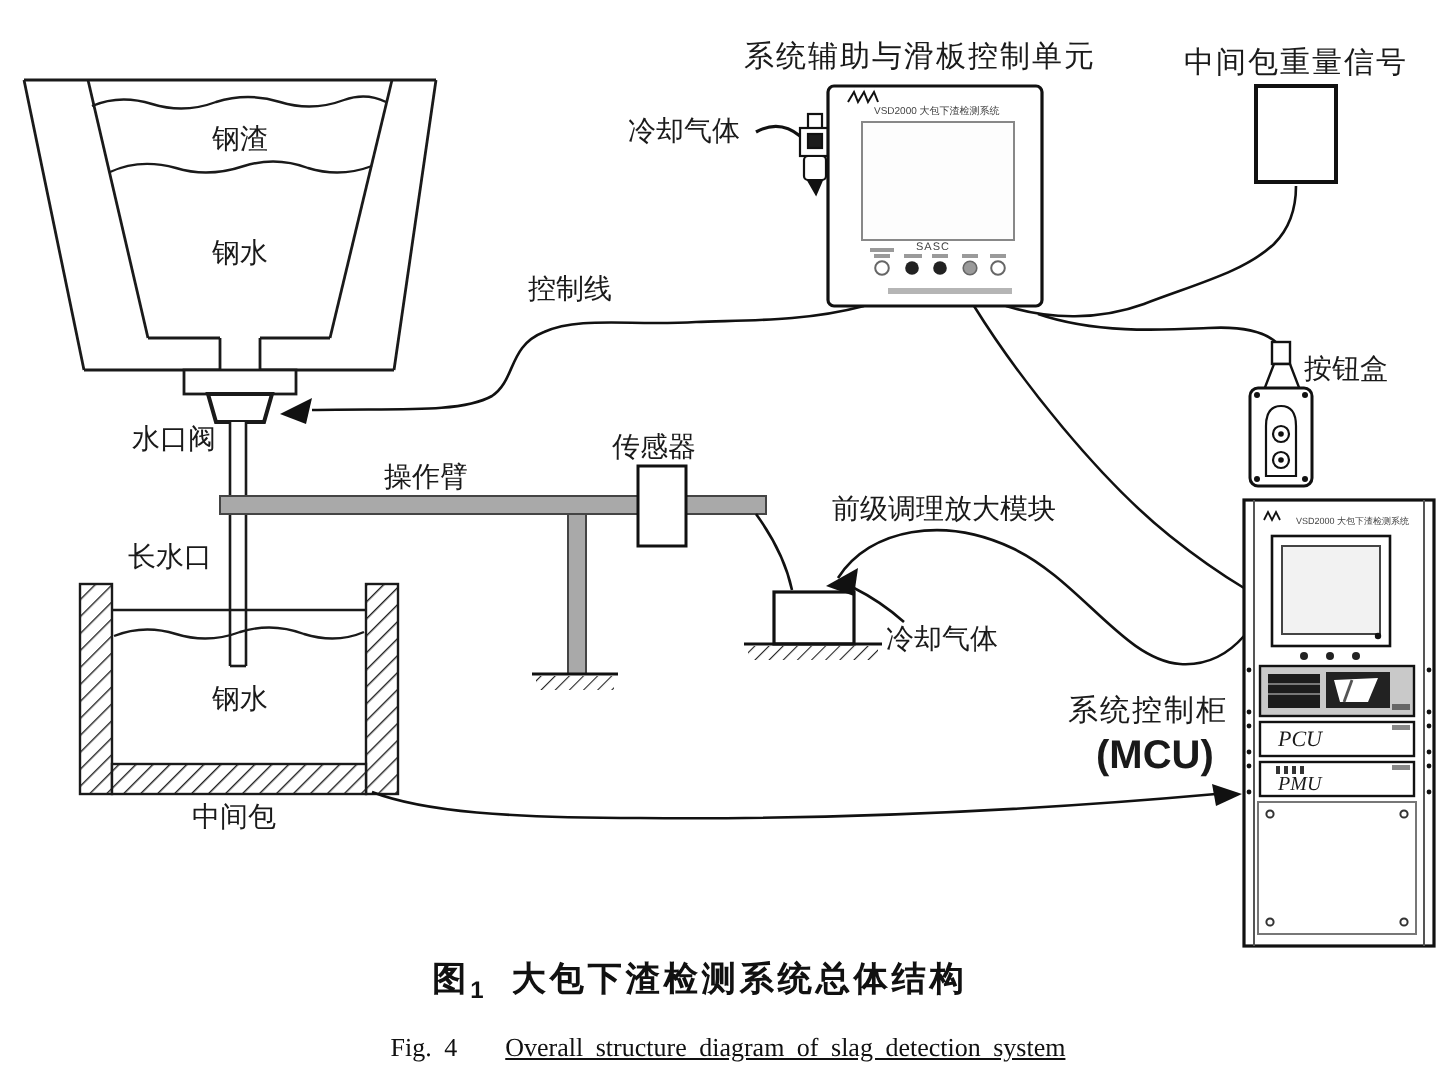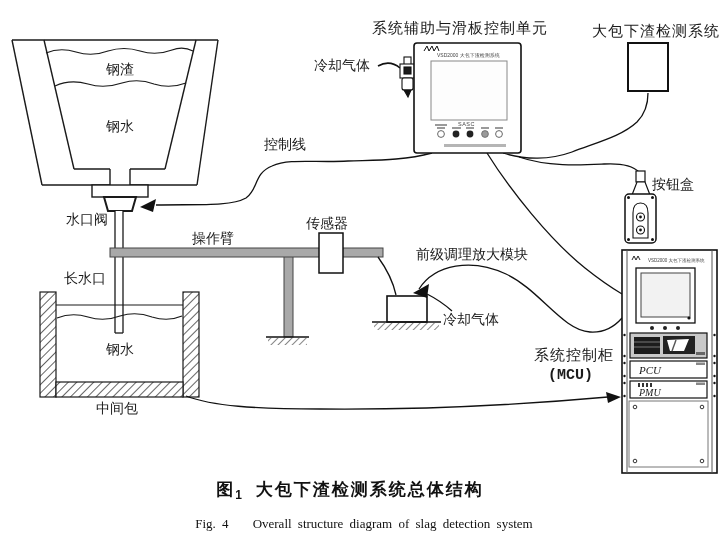--- a/index.html
+++ b/index.html
@@ -10,21 +10,21 @@
   .f14{font-size:14px;}
   .f15{font-size:15px;letter-spacing:1px;}
   .tiny{color:#444;}
   .serifit{font-family:"Liberation Serif",serif;font-style:italic;}
   .cap-zh{position:absolute;left:0;right:28px;top:478px;text-align:center;
           font-size:17px;font-weight:bold;letter-spacing:2px;}
   .cap-zh .sub{font-size:12px;font-weight:bold;vertical-align:-4px;letter-spacing:0;}
   .cap-zh .gap{margin-left:14px;}
   .cap-en{position:absolute;left:0;right:0;top:516px;text-align:center;
           font-family:"Liberation Serif",serif;font-size:13px;word-spacing:3px;color:#111;}
-  .cap-en .gap{margin-left:24px;}
+  .cap-en .gap{margin-left:24px;text-decoration:underline;}
 </style>
 </head>
 <body>
 
 <div id="stage">
 
   <svg width="728" height="537" viewBox="0 0 728 537">
     <defs>
       <pattern id="hatch" width="6" height="6" patternTransform="rotate(45)" patternUnits="userSpaceOnUse">
         <rect width="6" height="6" fill="#fff"></rect>
@@ -200,35 +200,35 @@
           <circle cx="714.5" cy="356" r="1.2"></circle>
         <circle cx="714.5" cy="363" r="1.2"></circle>
           <circle cx="714.5" cy="376" r="1.2"></circle>
         <circle cx="714.5" cy="383" r="1.2"></circle>
           <circle cx="714.5" cy="396" r="1.2"></circle>
       </g>
     </g>
   </svg>
 
   <div class="lbl f15" style="left:372px;top:19px;">系统辅助与滑板控制单元</div>
-  <div class="lbl f15" style="left:592px;top:22px;">大包下渣检测系统</div>
+  <div class="lbl f15" style="left:592px;top:22px;">中间包重量信号</div>
   <div class="lbl f14" style="left:314px;top:57px;">冷却气体</div>
   <div class="lbl f14" style="left:264px;top:136px;">控制线</div>
   <div class="lbl f14" style="left:106px;top:61px;">钢渣</div>
   <div class="lbl f14" style="left:106px;top:118px;">钢水</div>
   <div class="lbl f14" style="left:66px;top:211px;">水口阀</div>
   <div class="lbl f14" style="left:192px;top:230px;">操作臂</div>
   <div class="lbl f14" style="left:306px;top:215px;">传感器</div>
   <div class="lbl f14" style="left:652px;top:176px;">按钮盒</div>
   <div class="lbl f14" style="left:416px;top:246px;">前级调理放大模块</div>
   <div class="lbl f14" style="left:64px;top:270px;">长水口</div>
   <div class="lbl f14" style="left:106px;top:341px;">钢水</div>
   <div class="lbl f14" style="left:443px;top:311px;">冷却气体</div>
   <div class="lbl f15" style="left:534px;top:346px;">系统控制柜</div>
-  <div class="lbl" style="left:548px;top:367px;font-family:Liberation Mono, monospace;font-size:15px;font-weight:bold;">(MCU)</div>
+  <div class="lbl" style="left:548px;top:367px;font-family:Liberation Sans, sans-serif;font-size:20px;font-weight:bold;">(MCU)</div>
   <div class="lbl f14" style="left:96px;top:400px;">中间包</div>
 
   <div class="lbl tiny" style="left:437px;top:52px;font-size:5px;">VSD2000 大包下渣检测系统</div>
   <div class="lbl tiny" style="left:458px;top:121px;font-size:5.5px;letter-spacing:0.5px;">SASC</div>
   <div class="lbl tiny" style="left:648px;top:258px;font-size:4.5px;">VSD2000 大包下渣检测系统</div>
   <div class="lbl serifit" style="left:639px;top:364px;font-size:11px;">PCU</div>
   <div class="lbl serifit" style="left:639px;top:387px;font-size:10px;">PMU</div>
 
   <div class="cap-zh">
     <span>图</span><span class="sub">1</span><span class="gap">大包下渣检测系统总体结构</span>

